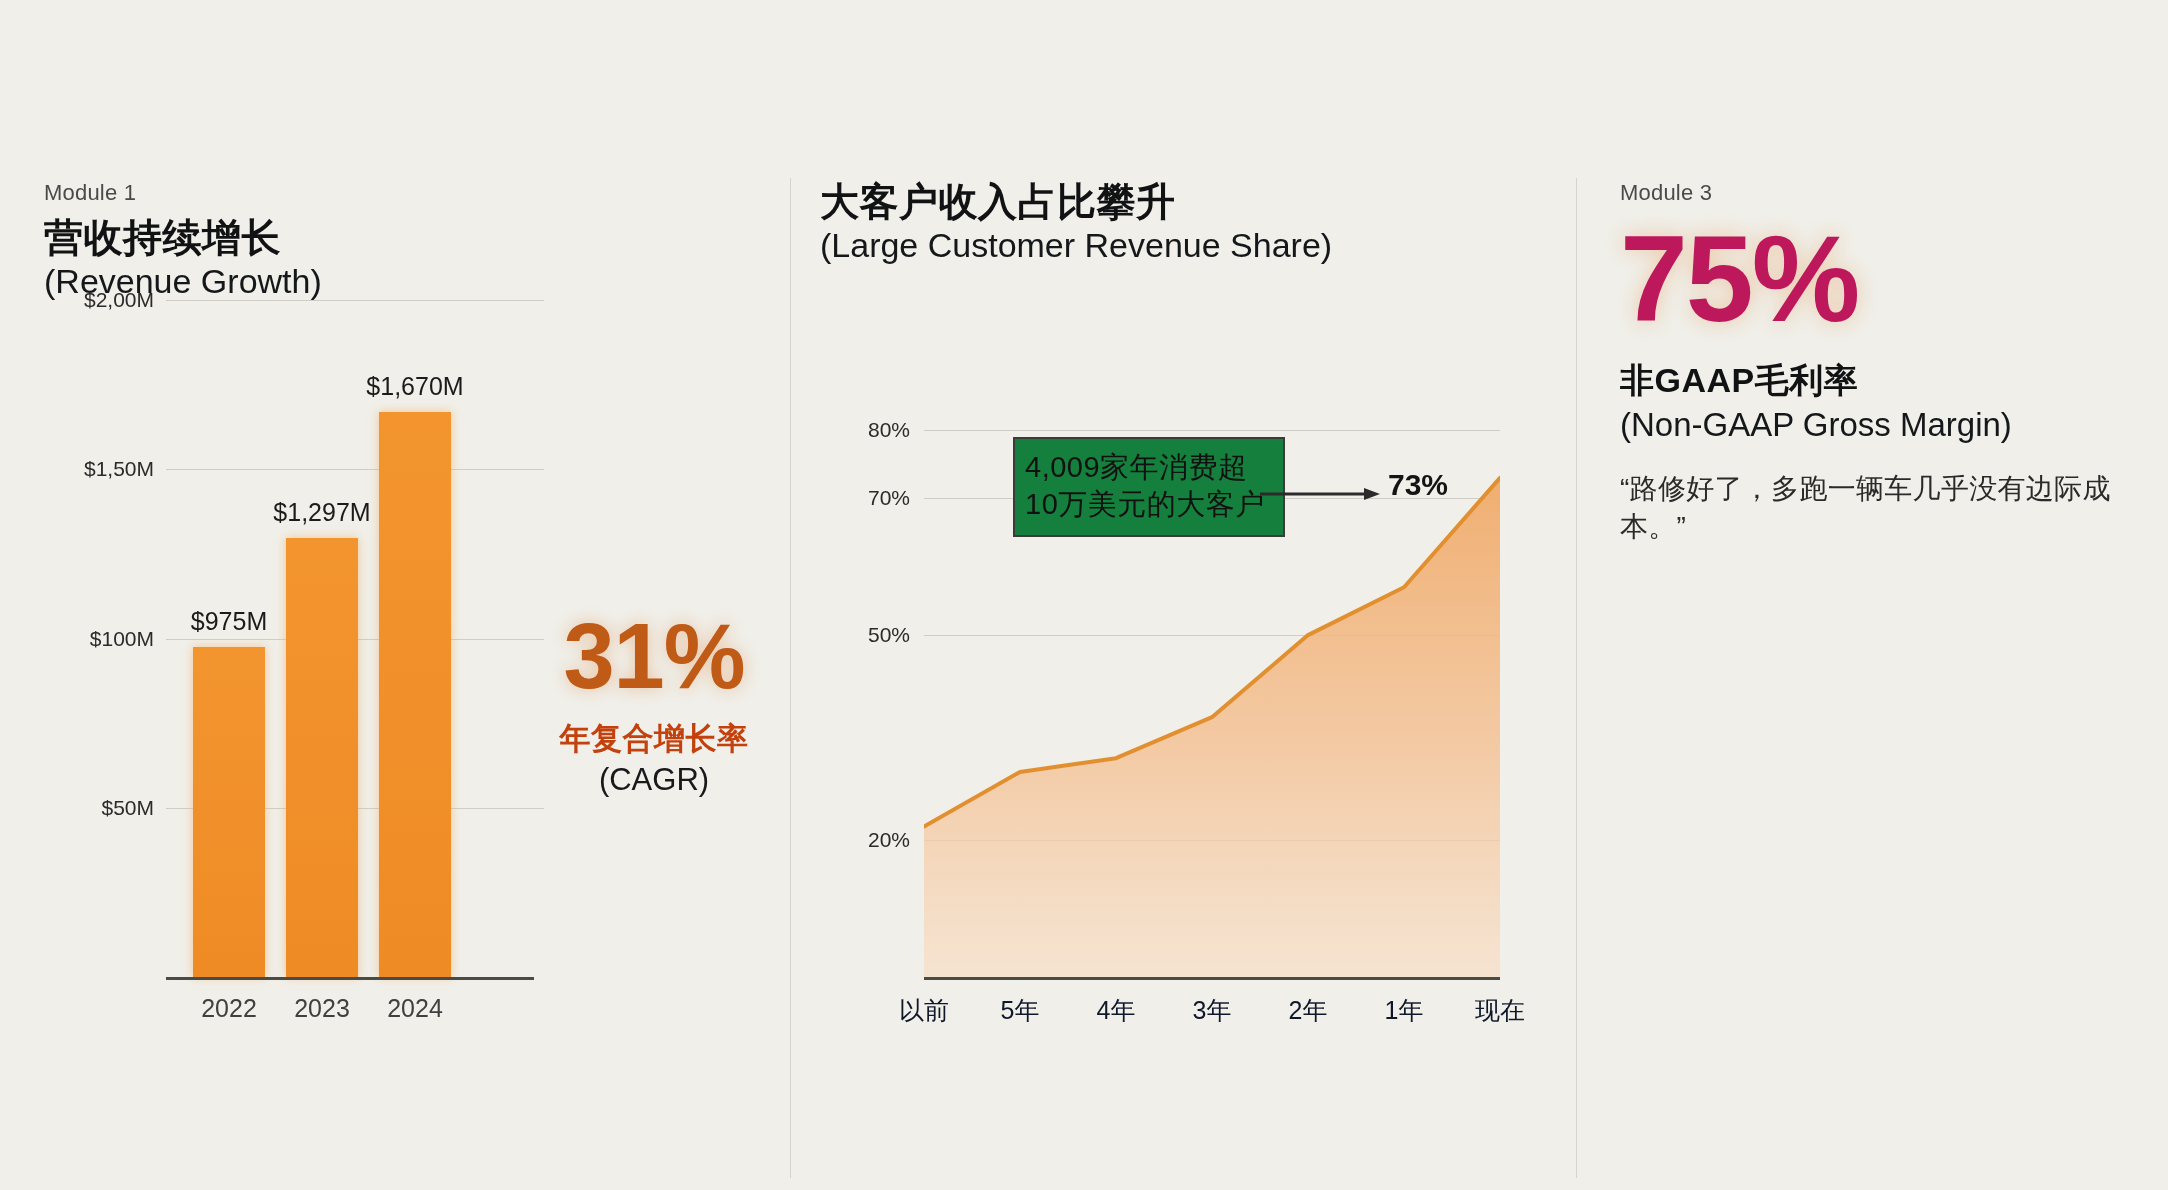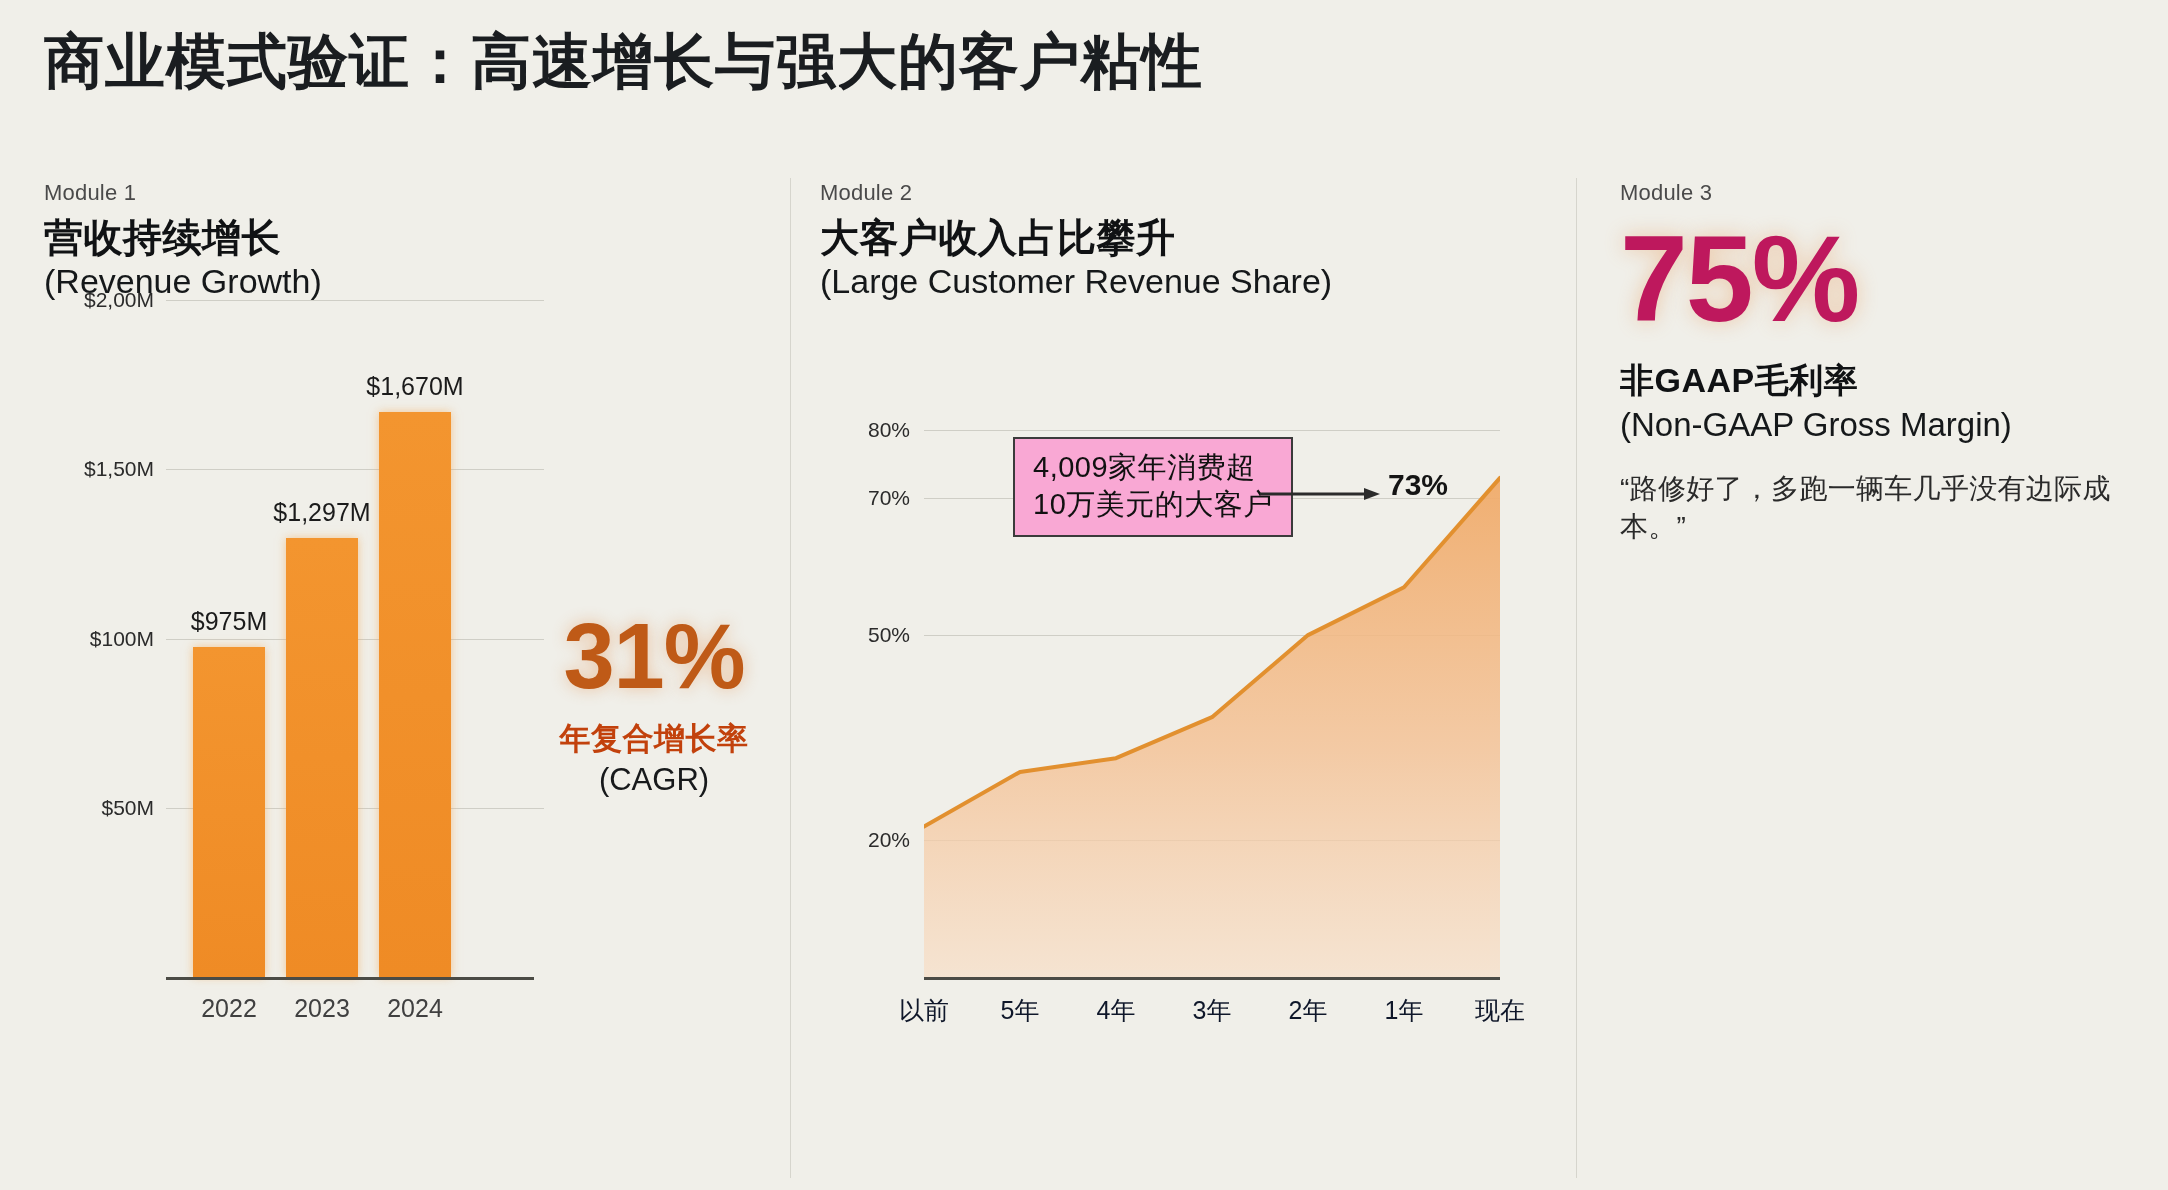--- a/index.html
+++ b/index.html
@@ -209,22 +209,22 @@
     color: #0f172a;
     white-space: nowrap;
     transform: translateX(-50%);
   }
 
   .callout {
     position: absolute;
     left: 193px;
     top: 137px;
     border: 2px solid #3b3b3b;
-    background: #f9a8d4;
-    padding: 10px 18px 12px 18px;
+    background: #15803d;
+    padding: 10px 18px 12px 10px;
     font-size: 29px;
     line-height: 1.28;
     color: #111;
     letter-spacing: .5px;
     white-space: nowrap;
   }
   .arrow {
     position: absolute;
     left: 440px;
     top: 186px;
@@ -271,21 +271,20 @@
     line-height: 1.34;
     margin-top: 26px;
     letter-spacing: .3px;
   }
 </style>
 </head>
 <body>
 
 <div class="slide">
 
-  <div class="title">商业模式验证：高速增长与强大的客户粘性</div>
 
   <div class="divider d1"></div>
   <div class="divider d2"></div>
 
   <div class="col col-1">
     <div class="module-tag">Module 1</div>
     <div class="module-title">营收持续增长</div>
     <div class="module-sub">(Revenue Growth)</div>
 
     <div class="chart1">
@@ -319,21 +318,20 @@
     </div>
 
     <div class="cagr">
       <div class="cagr-num">31%</div>
       <div class="cagr-cn">年复合增长率</div>
       <div class="cagr-en">(CAGR)</div>
     </div>
   </div>
 
   <div class="col col-2">
-    <div class="module-tag">Module 2</div>
     <div class="module-title">大客户收入占比攀升</div>
     <div class="module-sub">(Large Customer Revenue Share)</div>
 
     <div class="chart2">
       <div id="m2-grid">
           <div class="gridline2" style="top: 130px;"></div>
           <div class="gridline2" style="top: 198.375px;"></div>
           <div class="gridline2" style="top: 335.125px;"></div>
           <div class="gridline2" style="top: 540.25px;"></div>
         </div>

